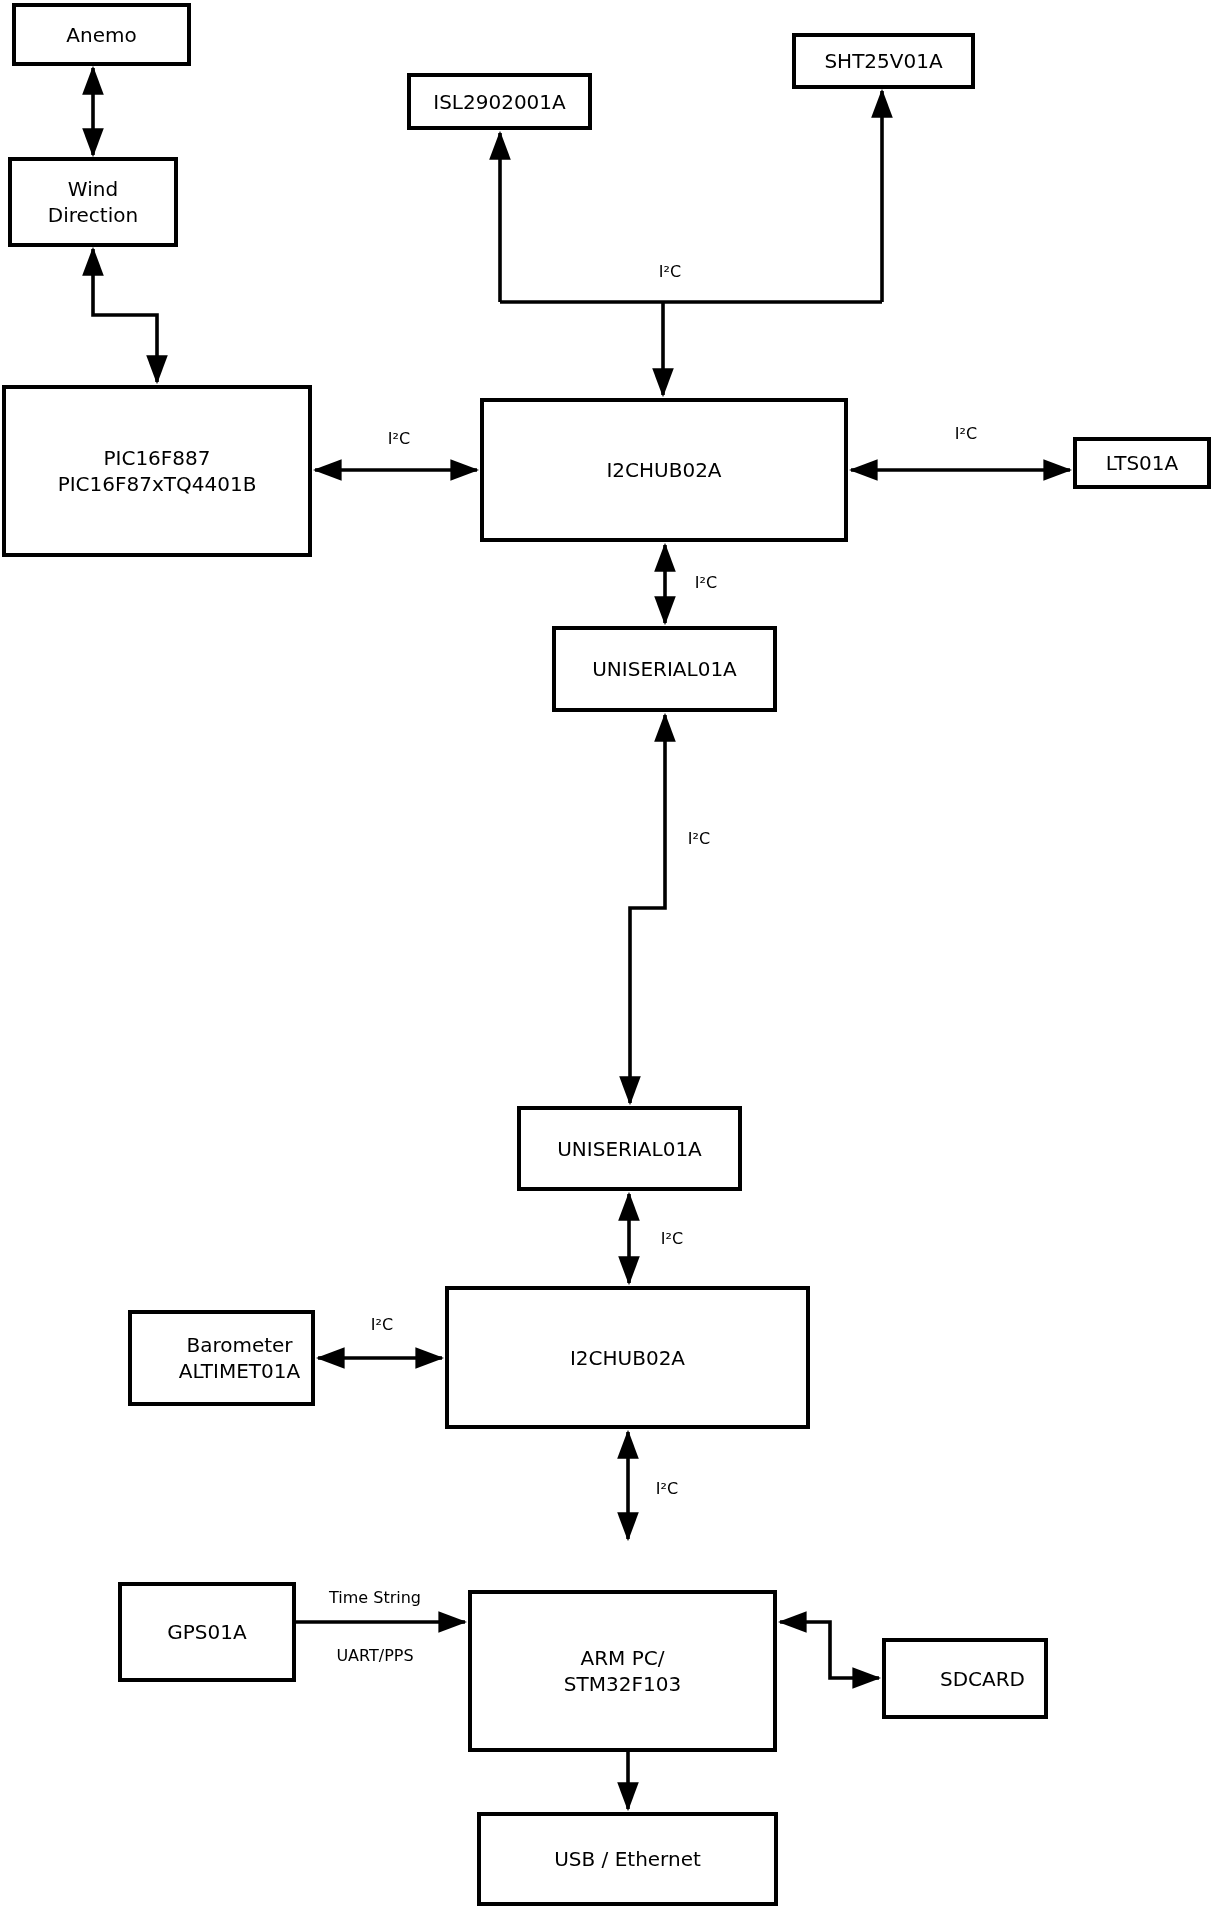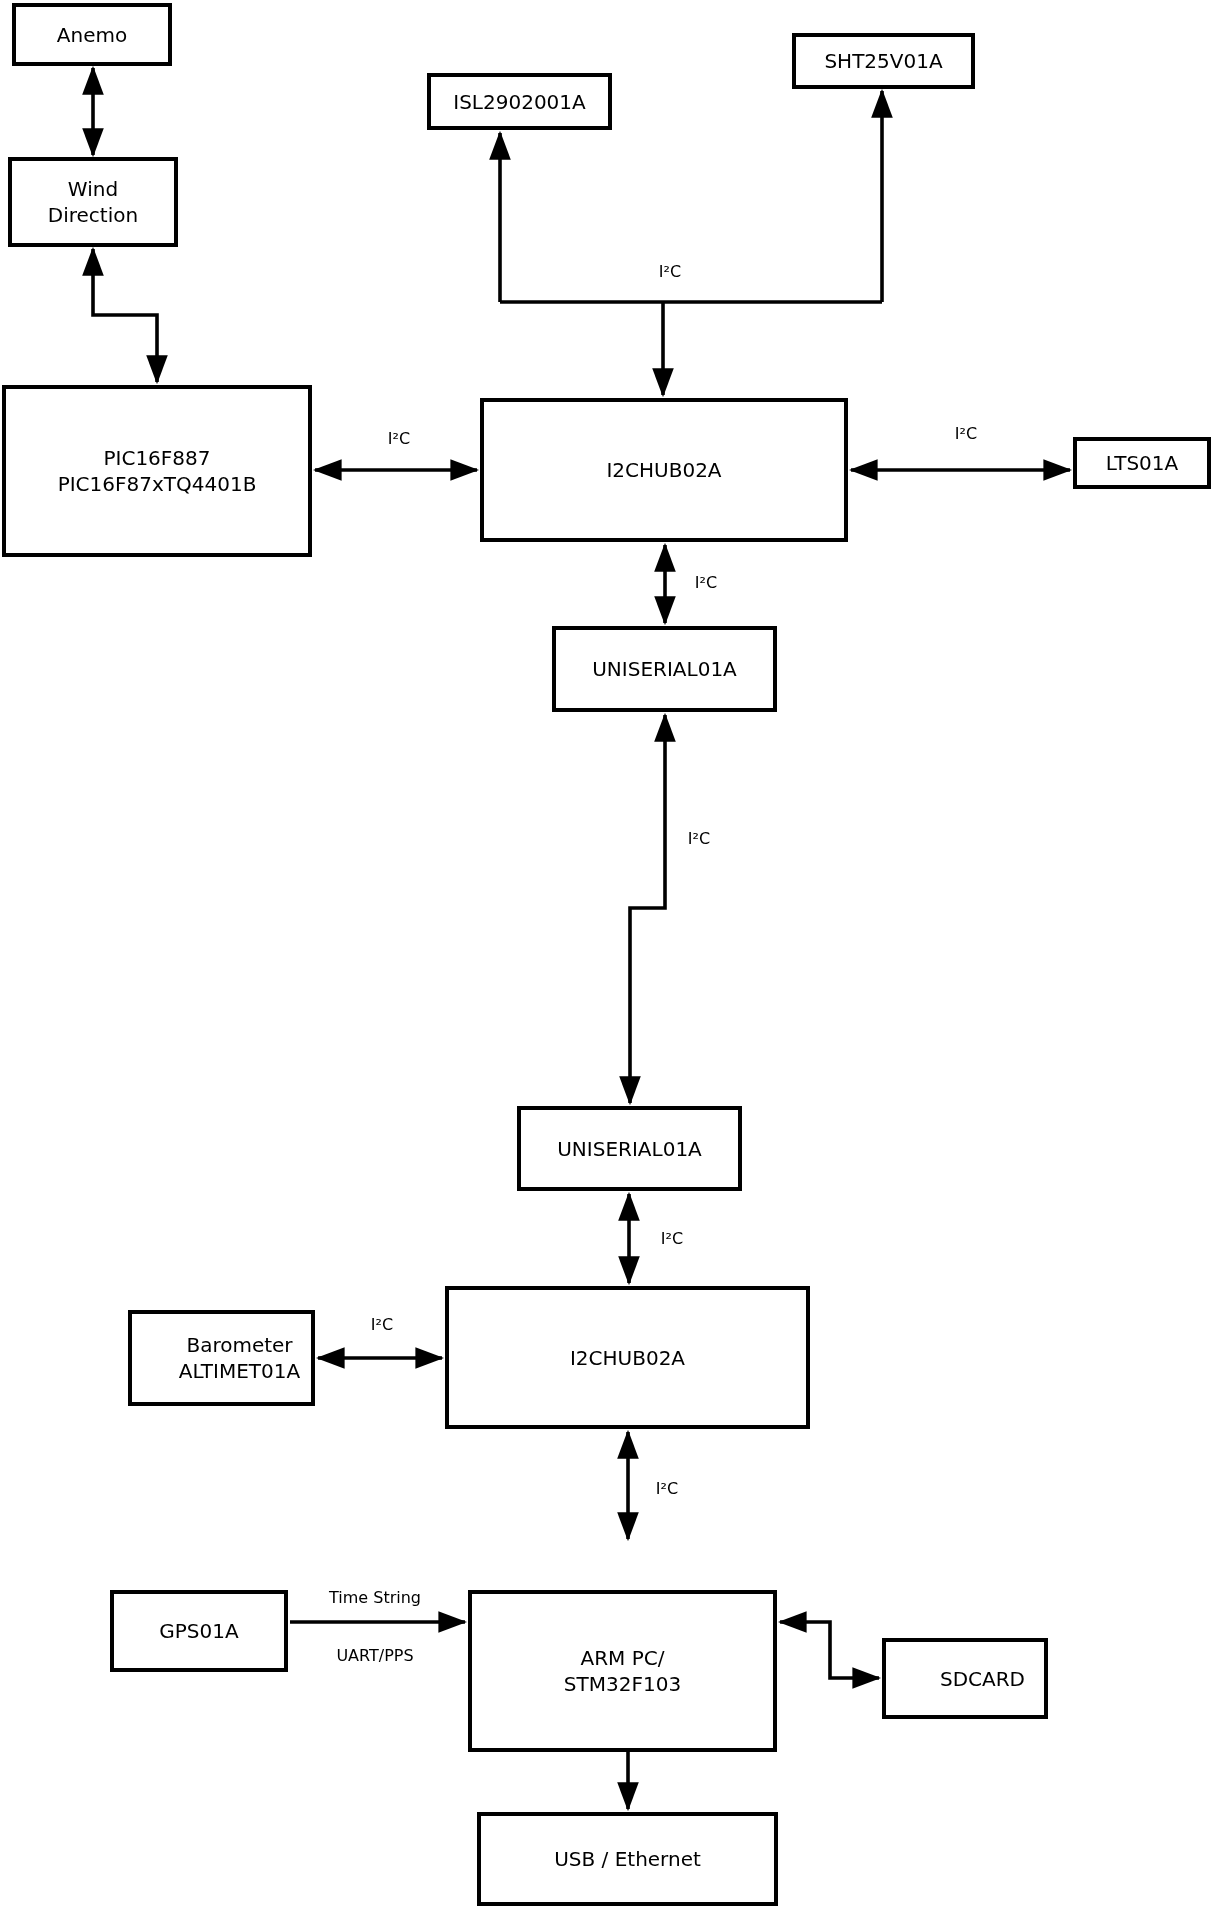--- a/index.html
+++ b/index.html
@@ -71,35 +71,35 @@
       <path d="M665,715 V908 H630 V1103" marker-start="url(#arr)" marker-end="url(#arr)"></path>
       <path d="M629,1194 V1283" marker-start="url(#arr)" marker-end="url(#arr)"></path>
       <path d="M318,1358 H442" marker-start="url(#arr)" marker-end="url(#arr)"></path>
       <path d="M628,1432 V1539" marker-start="url(#arr)" marker-end="url(#arr)"></path>
       <path d="M290,1622 H465" marker-end="url(#arr)"></path>
       <path d="M780,1622 H830 V1678 H879" marker-start="url(#arr)" marker-end="url(#arr)"></path>
       <path d="M628,1707 V1809" marker-start="url(#arr)" marker-end="url(#arr)"></path>
     </g>
   </svg>
 
-  <div class="node" style="left:12px; top:3px; width:160px; height:63px;">
+  <div class="node" style="left:12px; top:3px; width:179px; height:63px;">
     <span class="node-label">Anemo</span>
   </div>
 
   <div class="node" style="left:8px; top:157px; width:170px; height:90px;">
     <span class="node-label">Wind
 Direction</span>
   </div>
 
   <div class="node" style="left:2px; top:385px; width:310px; height:172px;">
     <span class="node-label">PIC16F887
 PIC16F87xTQ4401B</span>
   </div>
 
-  <div class="node" style="left:427px; top:73px; width:185px; height:57px;">
+  <div class="node" style="left:407px; top:73px; width:185px; height:57px;">
     <span class="node-label">ISL2902001A</span>
   </div>
 
   <div class="node" style="left:792px; top:33px; width:183px; height:56px;">
     <span class="node-label">SHT25V01A</span>
   </div>
 
   <div class="node" style="left:480px; top:398px; width:368px; height:144px;">
     <span class="node-label">I2CHUB02A</span>
   </div>
@@ -123,21 +123,21 @@
   <div class="node" style="left:128px; top:1310px; width:187px; height:96px;padding-left:36px;">
     <span class="node-label">Barometer
 ALTIMET01A</span>
   </div>
 
   <div class="node" style="left:468px; top:1590px; width:309px; height:162px;">
     <span class="node-label">ARM PC/
 STM32F103</span>
   </div>
 
-  <div class="node" style="left:110px; top:1582px; width:178px; height:82px;margin-top:8px;">
+  <div class="node" style="left:118px; top:1582px; width:178px; height:100px;">
     <span class="node-label">GPS01A</span>
   </div>
 
   <div class="node" style="left:882px; top:1638px; width:166px; height:81px;padding-left:35px;">
     <span class="node-label">SDCARD</span>
   </div>
 
   <div class="node" style="left:477px; top:1812px; width:301px; height:94px;">
     <span class="node-label">USB / Ethernet</span>
   </div>

